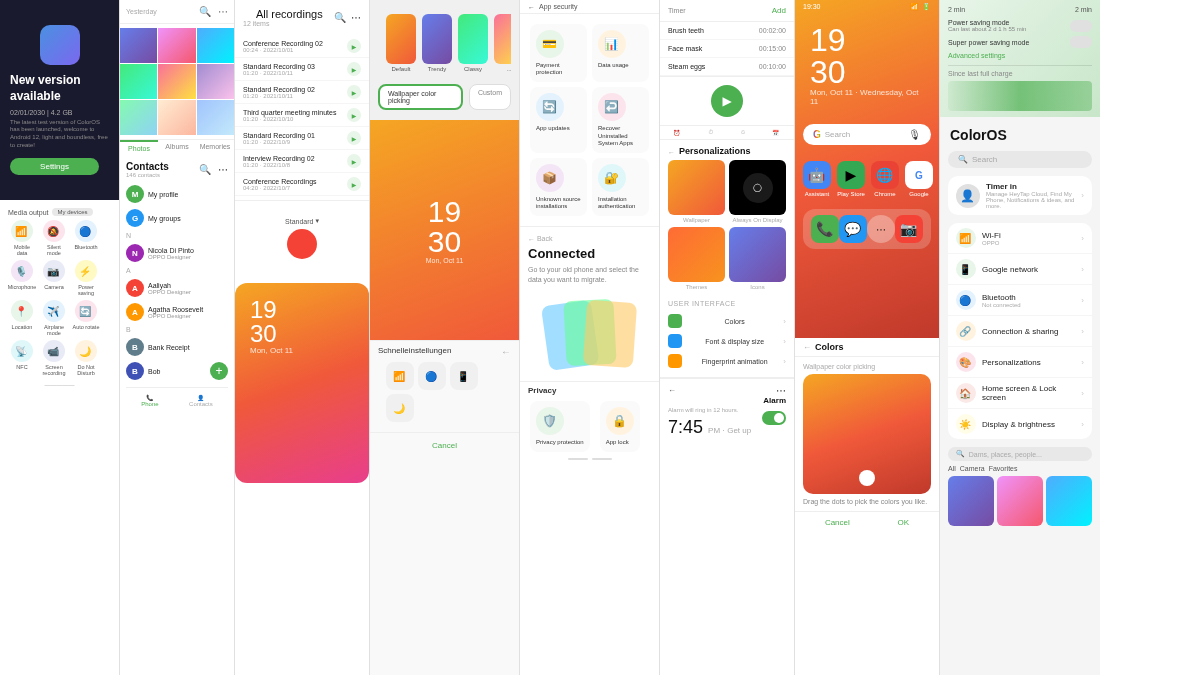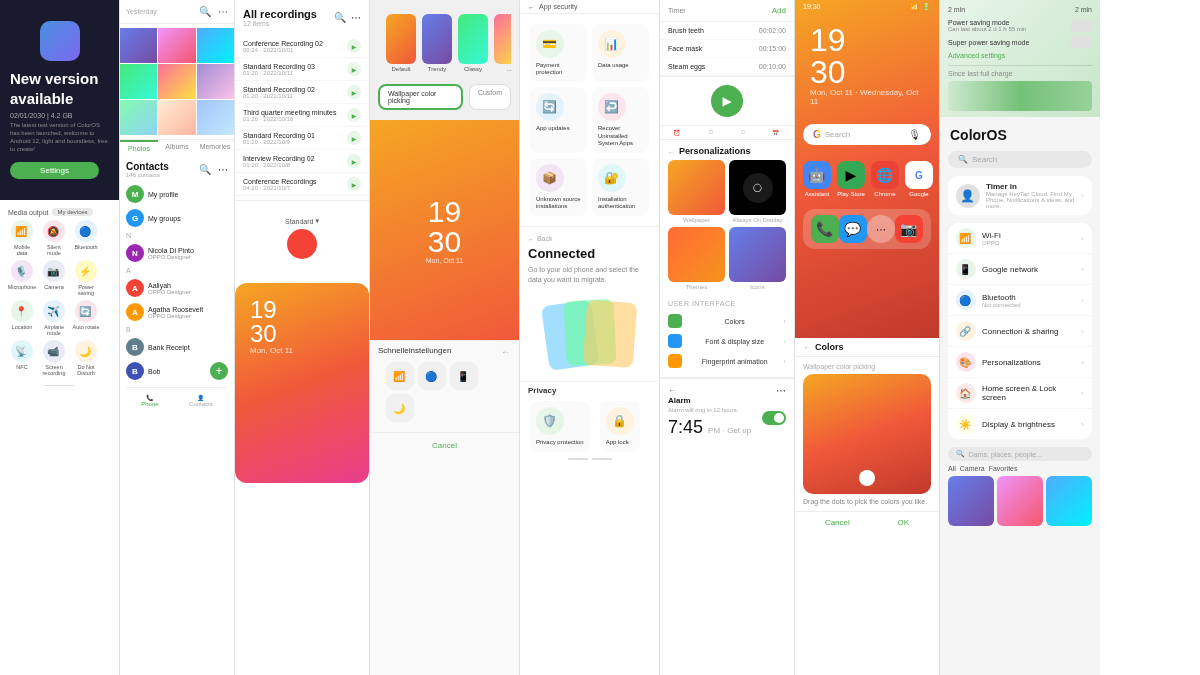--- a/index.html
+++ b/index.html
@@ -39,21 +39,21 @@
     }
     .p1-logo {
       width: 40px;
       height: 40px;
       background: linear-gradient(135deg, #4a90e2, #7b68ee);
       border-radius: 10px;
       margin-bottom: 8px;
     }
     .p1-version-text {
       color: white;
-      font-size: 15px;
+      font-size: 12px;
       font-weight: bold;
       line-height: 1.3;
       text-align: left;
     }
     .p1-version-sub {
       color: #aaa;
       font-size: 7px;
       margin-top: 4px;
     }
     .p1-download-btn {
@@ -186,22 +186,23 @@
       flex-direction: column;
     }
     .p3-header {
       padding: 8px;
       display: flex;
       justify-content: space-between;
       align-items: center;
     }
     .p3-title {
       font-size: 11px;
-      font-weight: bold;
+      font-weight: normal;
       color: #111;
+      margin-left: 13px;
     }
     .p3-count {
       font-size: 7px;
       color: #aaa;
     }
     .recording-item {
       display: flex;
       justify-content: space-between;
       align-items: center;
       padding: 4px 8px;
@@ -466,20 +467,21 @@
     }
     .alarm-section {
       padding: 6px 8px;
       border-top: 1px solid #eee;
     }
     .alarm-title {
       font-size: 8px;
       font-weight: 600;
       color: #111;
       margin-bottom: 2px;
+      text-align: right;
     }
     .alarm-sub {
       font-size: 6px;
       color: #aaa;
       margin-bottom: 4px;
     }
     .alarm-time {
       font-size: 18px;
       font-weight: 300;
       color: #111;

